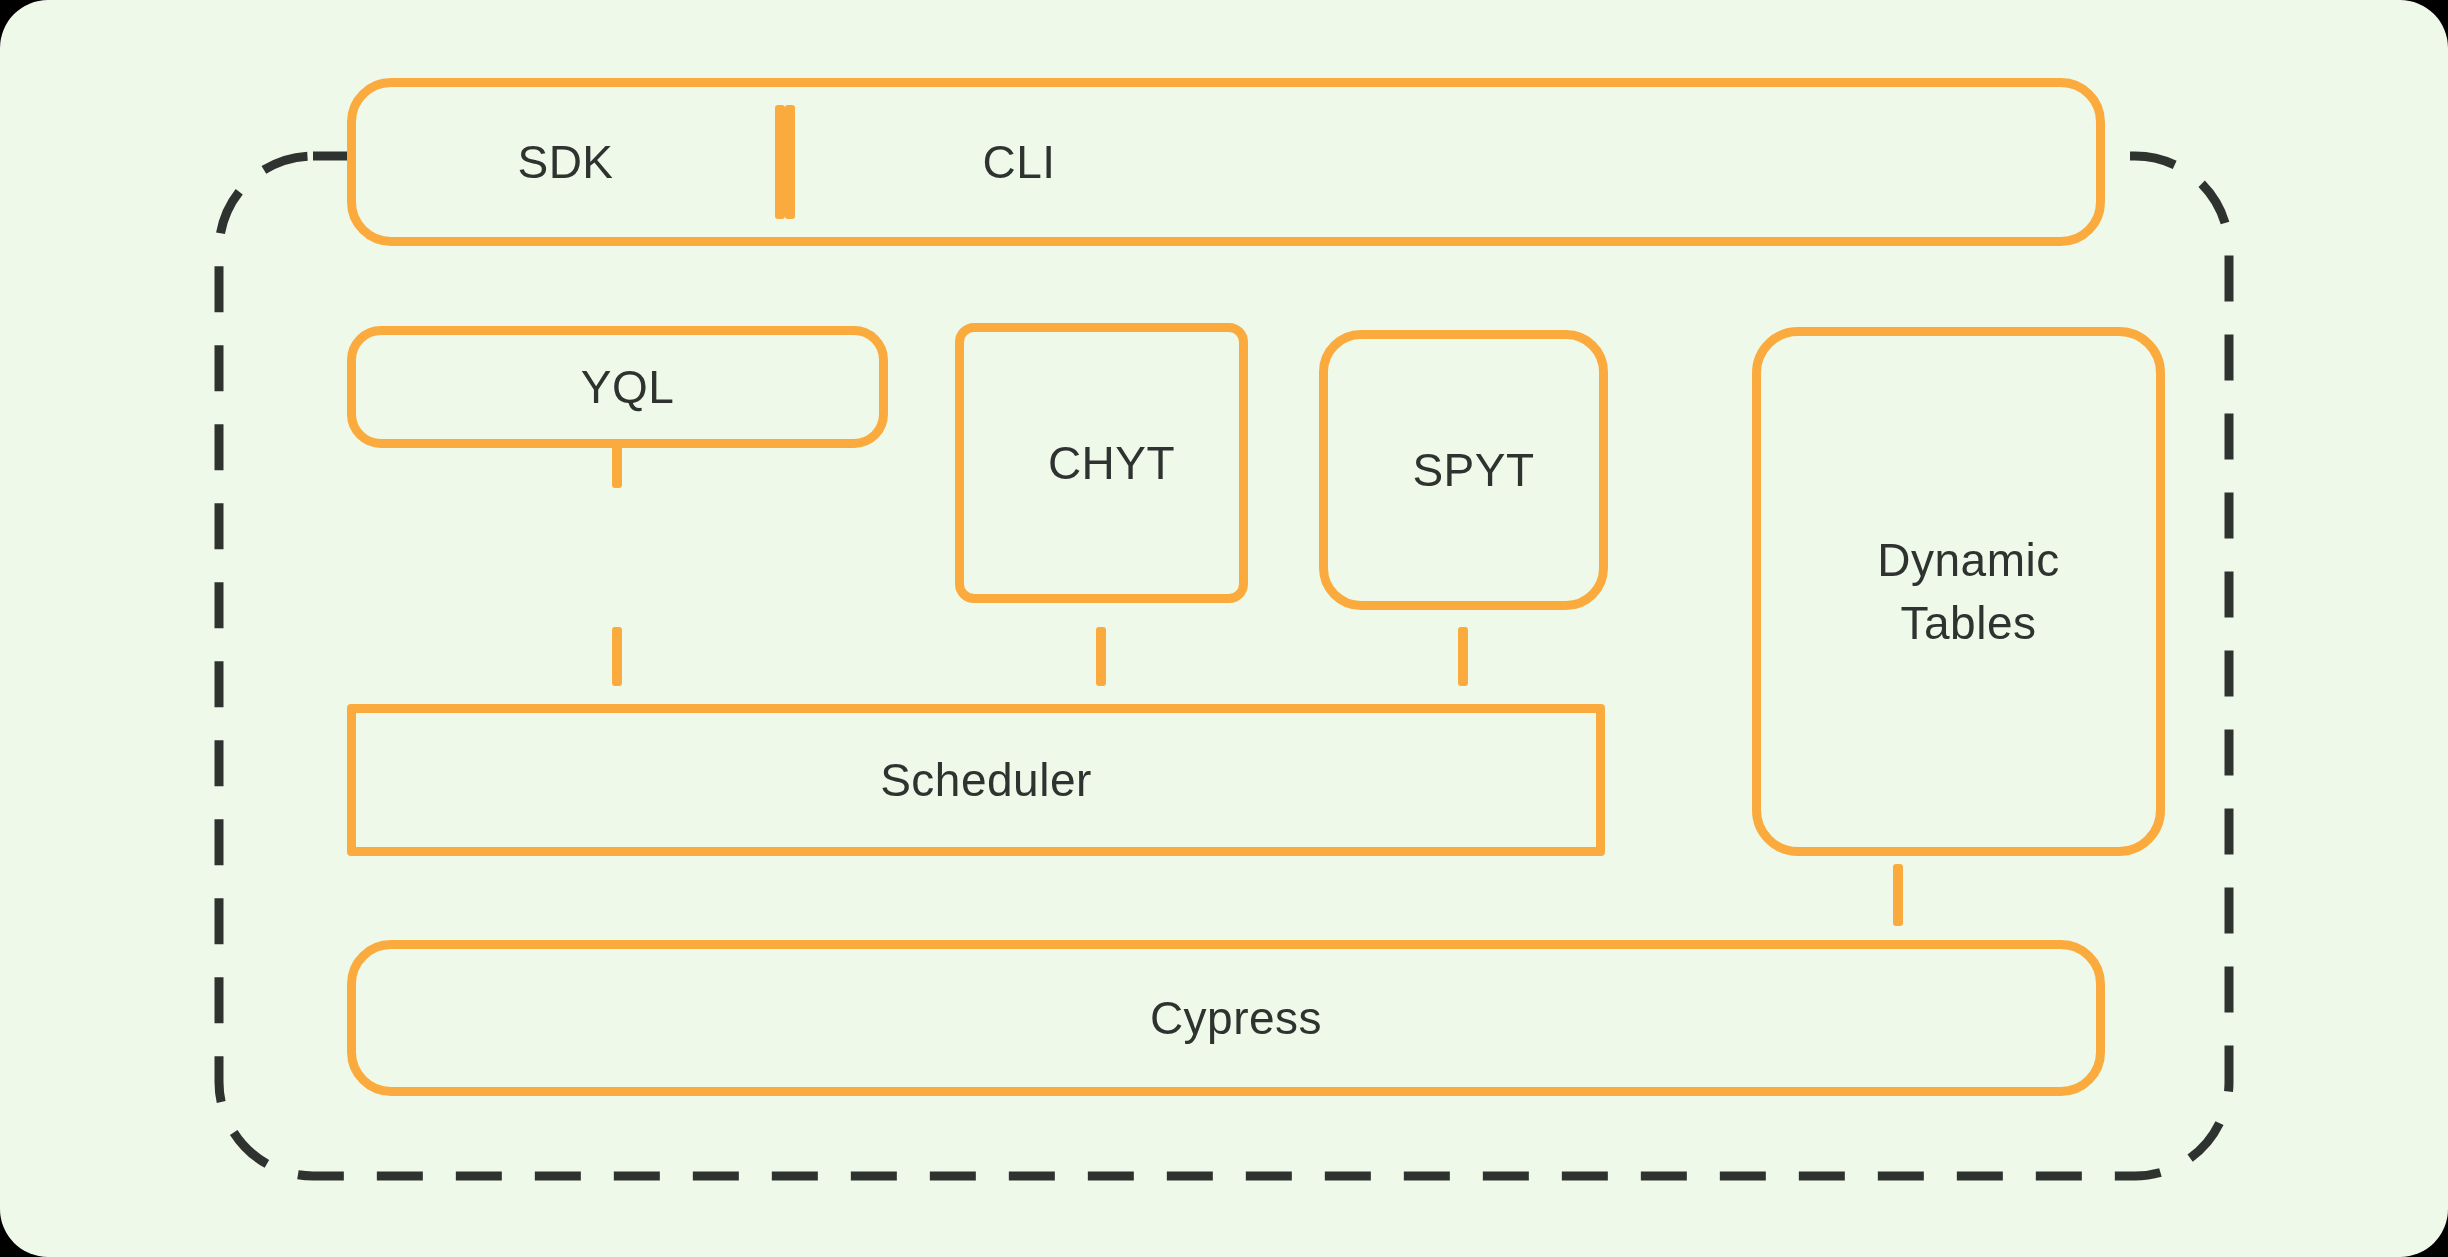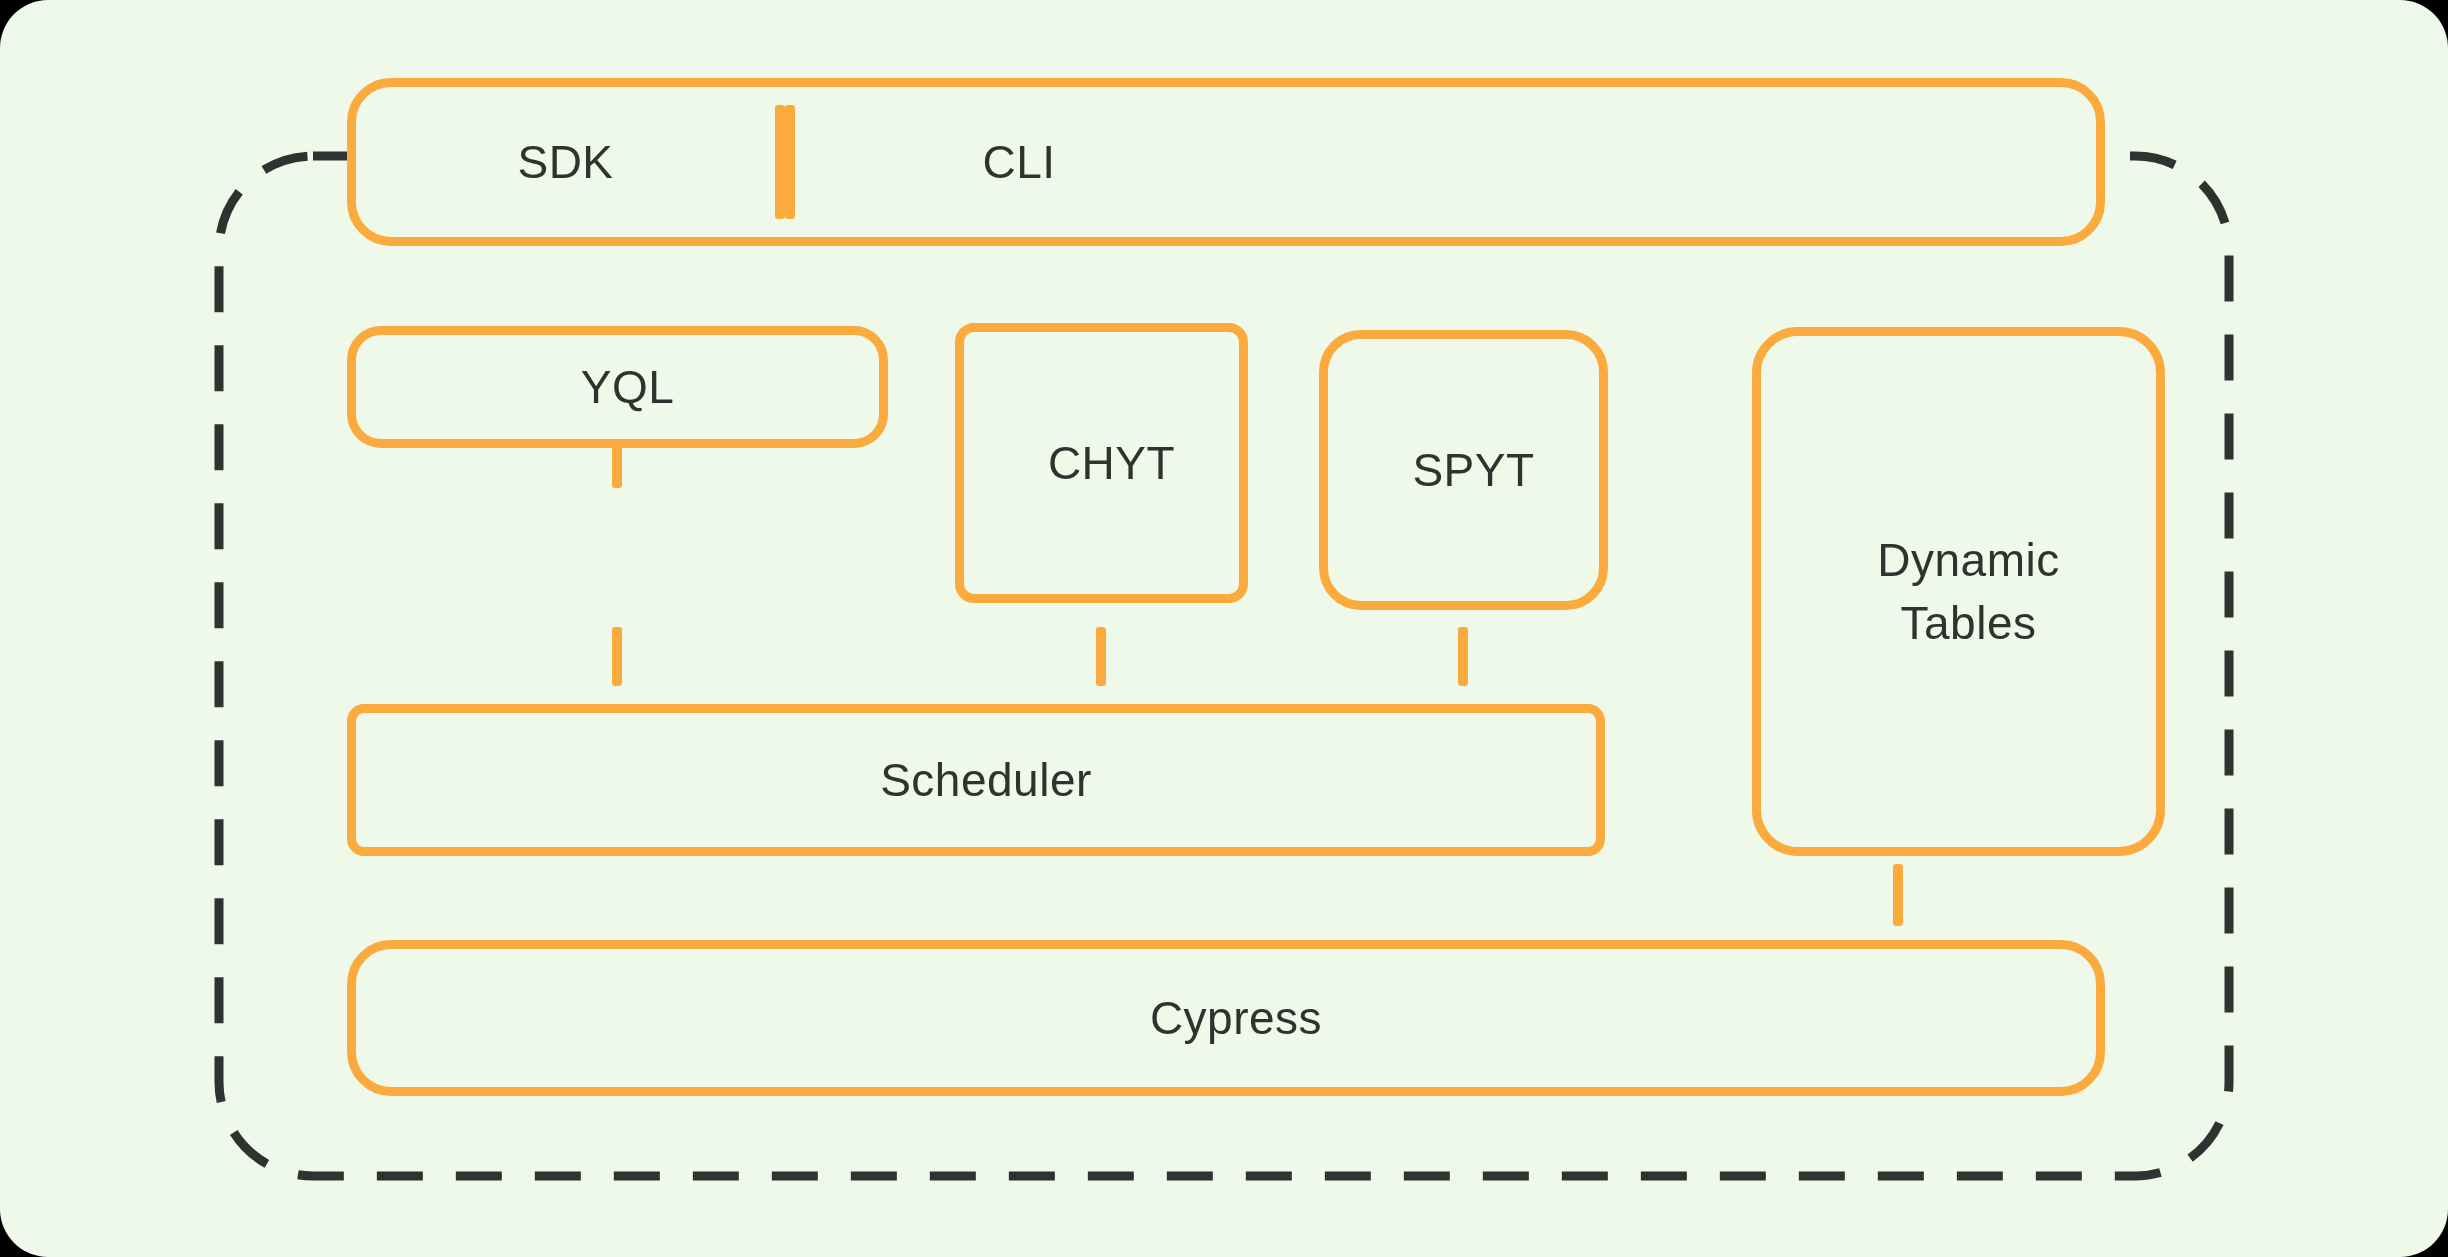--- a/index.html
+++ b/index.html
@@ -66,21 +66,21 @@
     height:114px;
     background:var(--accent-orange);
     border-radius:3px;
   }
   .node-yql{left:347px;top:326px;width:541px;height:122px;border-radius:34px;}
   .node-mapreduce{left:347px;top:483px;width:541px;height:119px;border-radius:34px;}
   .node-chyt{left:955px;top:323px;width:293px;height:280px;border-radius:19px;}
   .node-spyt{left:1319px;top:323px;width:289px;height:280px;border-radius:42px;margin-top:7px;}
   .node-dynamic-tables{left:1752px;top:327px;width:413px;height:529px;border-radius:46px;}
   .node-dynamic-tables .label{max-width:330px;}
-  .node-scheduler{left:347px;top:704px;width:1258px;height:152px;border-radius:17px;}
+  .node-scheduler{left:347px;top:704px;width:1258px;height:152px;border-radius:4px;}
   .node-cypress{left:347px;top:940px;width:1758px;height:156px;border-radius:44px;}
   .connector{
     position:absolute;width:10px;
     background:var(--accent-orange);
     border-radius:3px;
   }
   .conn-yql-mapreduce{left:612px;top:444px;height:44px;}
   .conn-mapreduce-scheduler{left:612px;top:627px;height:59px;}
   .conn-chyt-scheduler{left:1096px;top:627px;height:59px;}
   .conn-spyt-scheduler{left:1458px;top:627px;height:59px;}

